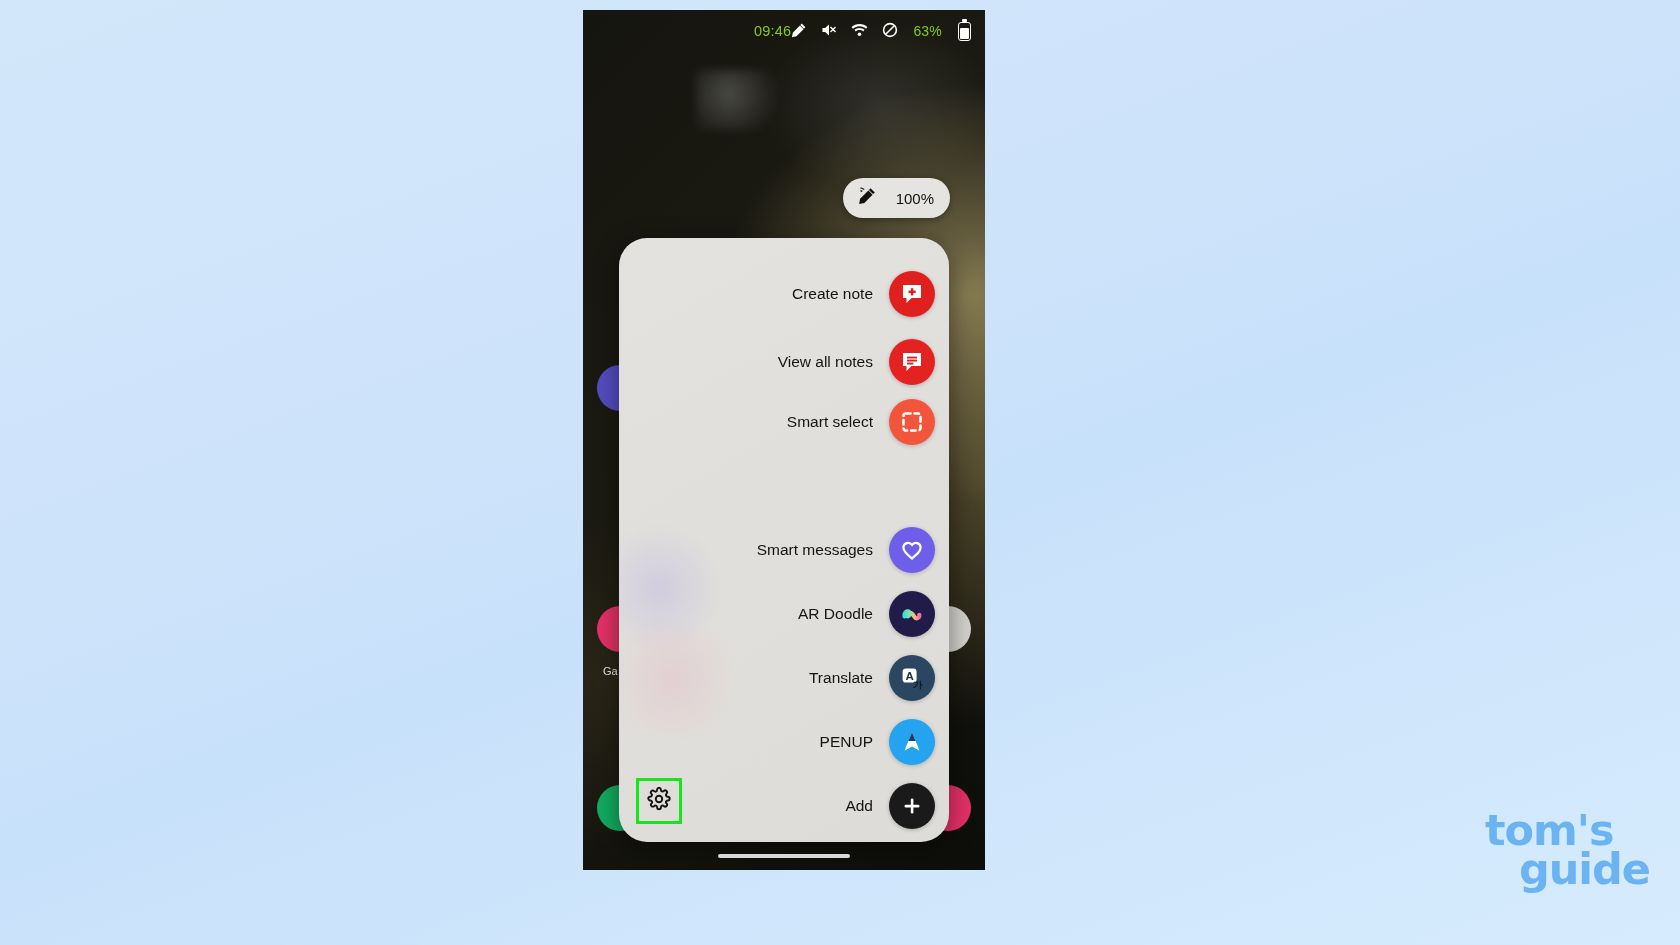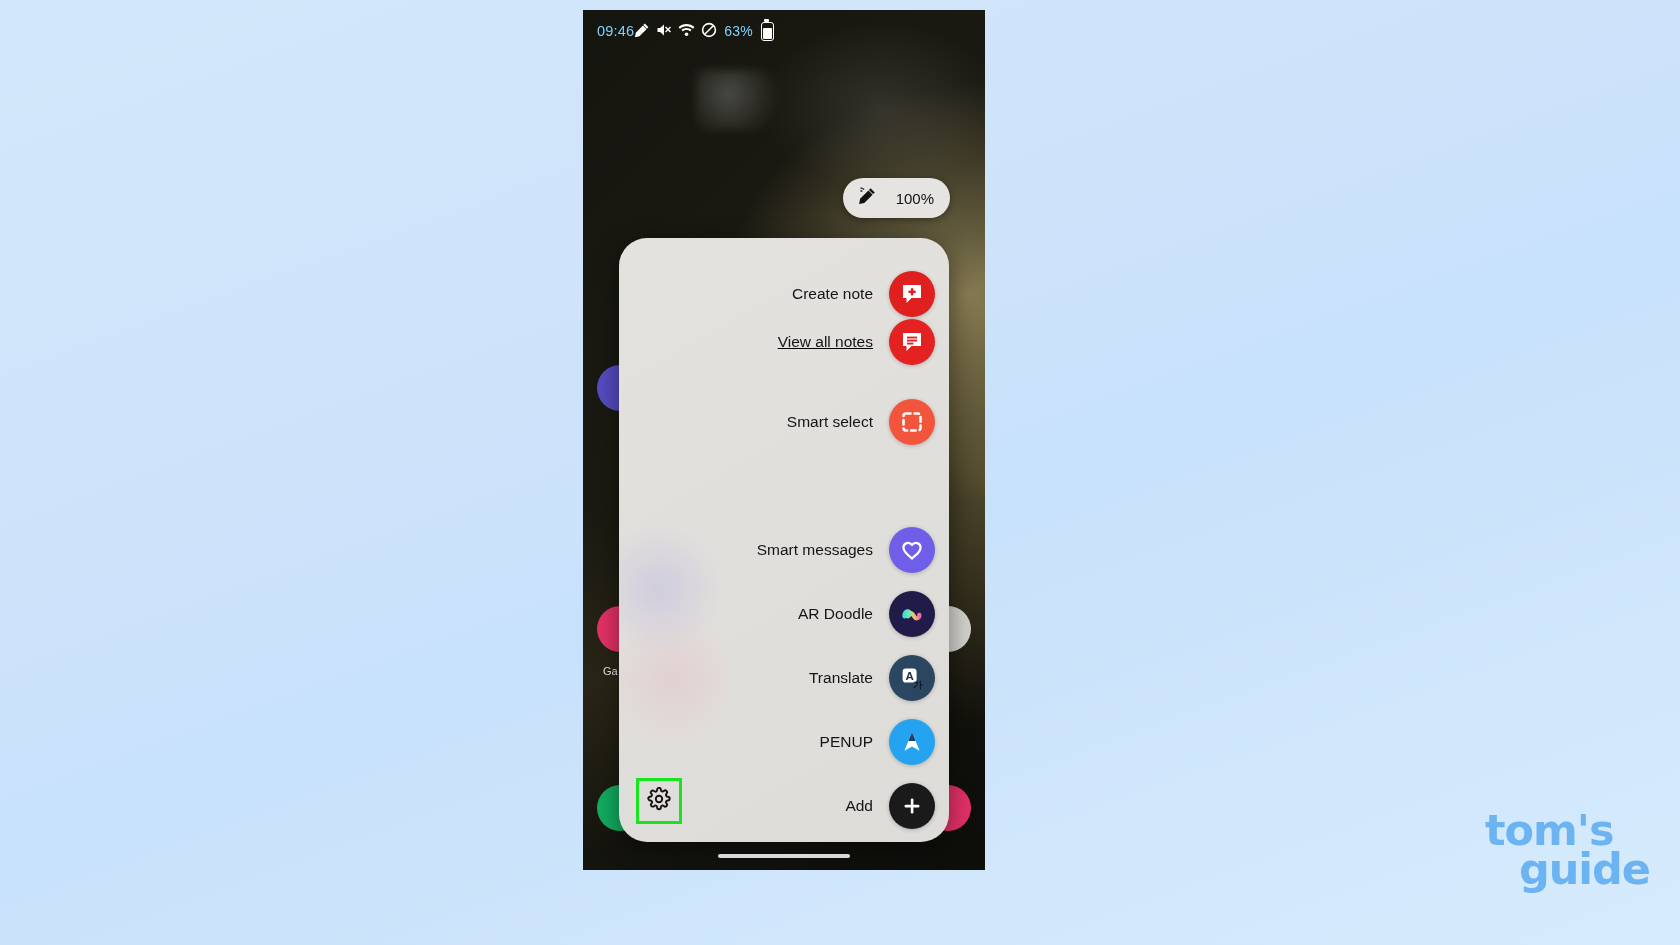--- a/index.html
+++ b/index.html
@@ -24,25 +24,25 @@
       linear-gradient(135deg,#15150f 0%,#1b1a12 40%,#0d0d0a 100%);
   }
   #wallpaper:after{
     content:"";position:absolute;left:28%;top:7%;width:110px;height:60px;
     background:radial-gradient(circle at 30% 40%, rgba(255,255,255,.22), rgba(255,255,255,0) 60%);
     filter:blur(4px);
   }
   
   #statusbar{
     position:absolute;left:0;top:0;width:100%;height:42px;
-    display:flex;align-items:center;justify-content:flex-start;
-    padding:0 14px;box-sizing:border-box;color:#7dd3fc;
+    display:flex;align-items:center;justify-content:flex-end;
+    padding:0 14px;box-sizing:border-box;color:#84cc16;
     font-size:14.5px;letter-spacing:.2px;z-index:40;
   }
-  #statusbar .right{display:flex;align-items:center;gap:6px;}
+  #statusbar .right{display:flex;align-items:center;gap:14px;}
   #statusbar .ico{display:inline-block;}
   .pct{font-size:14px;font-weight:400;margin-left:1px;}
   .batt{
     display:inline-block;width:11px;height:17px;border:1.6px solid #fff;border-radius:3px;
     position:relative;margin-left:2px;
   }
   .batt:before{content:"";position:absolute;left:2.5px;top:-3.4px;width:5px;height:2.4px;background:#fff;border-radius:1px;}
   .batt:after{content:"";position:absolute;left:1px;right:1px;bottom:1px;height:62%;background:#fff;border-radius:1px;}
 
   
@@ -174,21 +174,21 @@
       <span class="menu-label">Create note</span>
       <span class="menu-icon" style="background:#e01f1f;">
         <svg width="26" height="26" viewBox="0 0 26 26">
           <path d="M4 4h18v13H12.5L7.5 22v-5H4z" fill="#fff"></path>
           <rect x="11.9" y="7.2" width="2.4" height="7.2" fill="#e01f1f"></rect>
           <rect x="9.5" y="9.6" width="7.2" height="2.4" fill="#e01f1f"></rect>
         </svg>
       </span>
     </div>
 
-    <div class="menu-row" style="top:76px;text-decoration:underline;">
+    <div class="menu-row" style="top:96px;">
       <span class="menu-label">View all notes</span>
       <span class="menu-icon" style="background:#e52222;">
         <svg width="26" height="26" viewBox="0 0 26 26">
           <path d="M4 4h18v13H12.5L7.5 22v-5H4z" fill="#fff"></path>
           <rect x="8" y="7.6" width="10" height="1.9" fill="#e52222"></rect>
           <rect x="8" y="10.6" width="10" height="1.9" fill="#e52222"></rect>
           <rect x="8" y="13.6" width="6.4" height="1.9" fill="#e52222"></rect>
         </svg>
       </span>
     </div>

